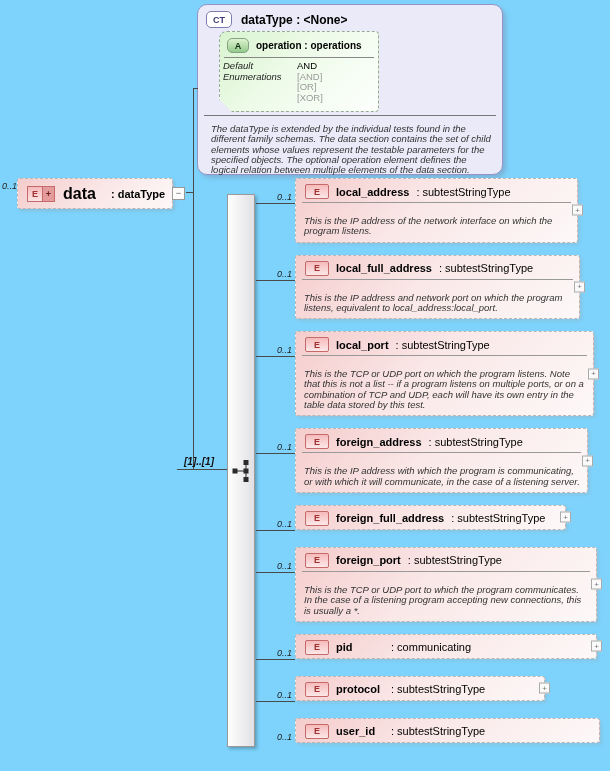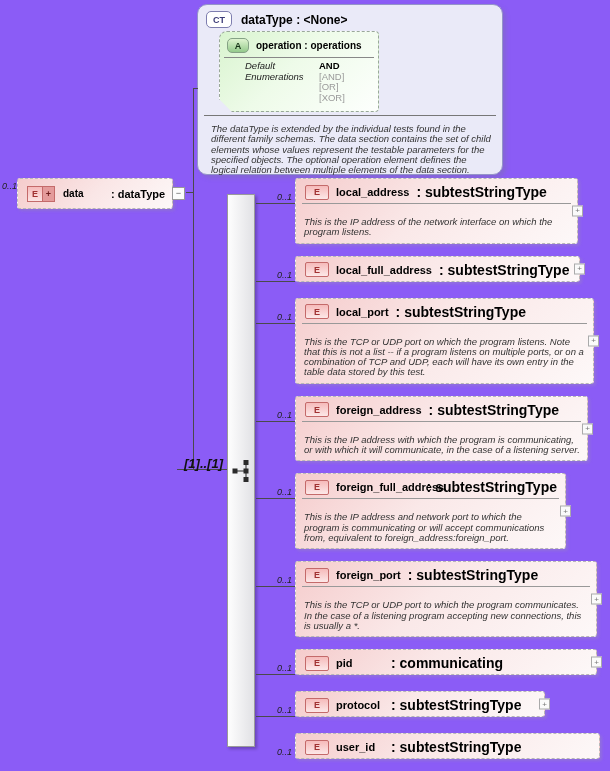--- a/index.html
+++ b/index.html
@@ -1,18 +1,18 @@
 <!DOCTYPE html>
 <html><head>
 <meta charset="utf-8">
 <style>
   html,body{margin:0;padding:0;background:#fff;}
   #canvas{
     position:relative;width:610px;height:771px;overflow:hidden;
-    font-family:"Liberation Sans",sans-serif;background:#8b5cf6;
+    font-family:"Liberation Sans",sans-serif;background:#7dd3fc;
   }
   
   .ct-box{
     position:absolute;left:197px;top:4px;width:306px;height:171px;
     background:#eaeaf8;border:1px solid #9494c8;border-radius:10px;
     box-shadow:3px 3px 4px rgba(120,120,150,.35);
     box-sizing:border-box;
   }
   .ct-header{display:flex;align-items:center;gap:9px;padding:6px 8px 0 8px;}
   .ct-icon{
@@ -32,59 +32,59 @@
   .a-icon{
     display:inline-flex;align-items:center;justify-content:center;
     width:20px;height:13px;border:1px solid #85a285;border-radius:5px;
     background:linear-gradient(#dff4d0,#94ca8c);color:#143014;
     font-size:9px;font-weight:bold;flex:none;
   }
   .attr-title{font-size:10px;font-weight:bold;color:#000;white-space:nowrap;}
   .attr-sep{border-top:1px solid #888;margin:0 4px 3px 4px;}
   .attr-grid{
     display:grid;grid-template-columns:74px 1fr;
-    padding:0 0 0 25px;font-size:9.5px;line-height:10.5px;color:#222;
+    padding:0 0 0 3px;font-size:9.5px;line-height:10.5px;color:#222;
   }
   .alabel{font-style:italic;}
-  .aval.default{font-weight:bold;color:#000;}
+  .aval.default{font-weight:normal;color:#000;}
   .aval.enum{color:#9a9a9a;}
   .ct-sep{position:absolute;left:6px;right:6px;top:110px;border-top:1px solid #777;}
   .ct-note{
     position:absolute;left:8px;right:6px;top:114px;margin:5px;
     font-size:9.5px;line-height:10.3px;font-style:italic;color:#333;
   }
   
   .root-card{position:absolute;left:2px;top:181px;font-size:9px;font-style:italic;color:#222;}
   .root-box{
     position:absolute;left:17px;top:178px;width:156px;height:31px;
     background:linear-gradient(135deg,#f5cccc 0%,#fae6e6 50%,#fdf8f8 100%);
     border:1px dashed #b8b8b8;border-radius:3px;
     box-shadow:2px 2px 3px rgba(150,150,150,.3);
     display:flex;align-items:center;gap:8px;padding-left:9px;box-sizing:border-box;
   }
   .ep-icon{display:inline-flex;height:14px;border:1px solid #c46a6a;background:linear-gradient(#f6baba,#fce4e4);flex:none;}
   .ep-e{width:14px;display:flex;align-items:center;justify-content:center;font-size:9px;font-weight:bold;color:#a03232;}
   .ep-plus{width:11px;display:flex;align-items:center;justify-content:center;background:#e49b9b;border-left:1px solid #c46a6a;font-size:9px;font-weight:bold;color:#6e1c1c;}
-  .rname{font-size:10px;font-weight:bold;color:#000;min-width:40px;}
+  .rname{font-size:16px;font-weight:bold;color:#000;min-width:40px;}
   .rtype{font-size:11px;font-weight:bold;color:#000;}
   .toggle-btn{
     position:absolute;left:172px;top:187px;width:13px;height:13px;
     background:#fcfcfc;border:1px solid #999;box-sizing:border-box;
     display:flex;align-items:center;justify-content:center;
     font-size:9px;line-height:9px;color:#555;padding:0;
   }
   
   .hline,.vline{position:absolute;}
   .hline{border-top:1px solid #4a4a4a;height:0;}
   .vline{border-left:1px solid #4a4a4a;width:0;}
   .link-minus{left:186px;top:192px;width:7px;}
   .link-vert{left:193px;top:88px;height:381px;}
   .link-top{left:193px;top:88px;width:5px;}
   .link-seq{left:177px;top:469px;width:50px;}
-  .seq-occurs{position:absolute;left:184px;top:456px;font-size:13px;font-weight:bold;font-style:italic;color:#111;}
+  .seq-occurs{position:absolute;left:184px;top:456px;font-size:10px;font-weight:bold;font-style:italic;color:#111;}
   
   .seq-bar{
     position:absolute;left:227px;top:194px;width:28px;height:553px;
     background:linear-gradient(to right,#fefefe,#e1e1e5);
     border:1px solid #9a9a9a;box-sizing:border-box;
     box-shadow:2px 2px 3px rgba(0,0,0,.25);
   }
   .seq-icon{position:absolute;left:3px;top:264px;}
   
   .children{position:absolute;left:256px;top:178px;width:354px;}
@@ -108,21 +108,21 @@
   .child-row:nth-of-type(8) .child-box{width:250px;}
   .child-row:nth-of-type(9) .child-box{width:305px;}
   .box-title{display:flex;align-items:center;gap:7px;padding:5px 8px 3px 9px;}
   .e-icon{
     display:inline-flex;align-items:center;justify-content:center;
     width:22px;height:13px;border:1px solid #c46a6a;border-radius:2px;
     background:linear-gradient(#f6baba,#fce8e8);color:#a03232;
     font-size:9px;font-weight:bold;flex:none;
   }
   .ename{font-size:11px;font-weight:bold;color:#000;min-width:48px;}
-  .etype{font-size:14px;font-weight:bold;color:#000;white-space:nowrap;}
+  .etype{font-size:11px;font-weight:normal;color:#000;white-space:nowrap;}
   .box-desc{
     border-top:1px solid #999;margin:0 6px;padding:13px 1px 5px 2px;
     font-size:9.5px;line-height:10.3px;font-style:italic;color:#333;
   }
   .expand-btn{
     position:absolute;right:-6px;top:50%;transform:translateY(-50%);
     width:11px;height:11px;background:#fafafa;border:1px solid #aaa;box-sizing:border-box;
     display:flex;align-items:center;justify-content:center;
     font-size:8px;line-height:8px;color:#777;
   }
@@ -207,20 +207,21 @@
     <div class="connector">
       <span class="card2">0..1</span>
       <span class="cline"></span>
     </div>
     <div class="child-box">
       <div class="box-title">
         <span class="e-icon">E</span>
         <span class="ename">local_full_address</span>
         <span class="etype">: subtestStringType</span>
       </div>
+      <div class="box-desc">This is the IP address and network port on which the program listens, equivalent to local_address:local_port.</div>
       <span class="expand-btn">+</span>
     </div>
   </div>
 
   <div class="child-row">
     <div class="connector">
       <span class="card2">0..1</span>
       <span class="cline"></span>
     </div>
     <div class="child-box">
@@ -254,21 +255,20 @@
     <div class="connector">
       <span class="card2">0..1</span>
       <span class="cline"></span>
     </div>
     <div class="child-box">
       <div class="box-title">
         <span class="e-icon">E</span>
         <span class="ename">foreign_full_address</span>
         <span class="etype">: subtestStringType</span>
       </div>
-      <div class="box-desc">This is the IP address and network port to which the program is communicating or will accept communications from, equivalent to foreign_address:foreign_port.</div>
       <span class="expand-btn">+</span>
     </div>
   </div>
 
   <div class="child-row">
     <div class="connector">
       <span class="card2">0..1</span>
       <span class="cline"></span>
     </div>
     <div class="child-box">

